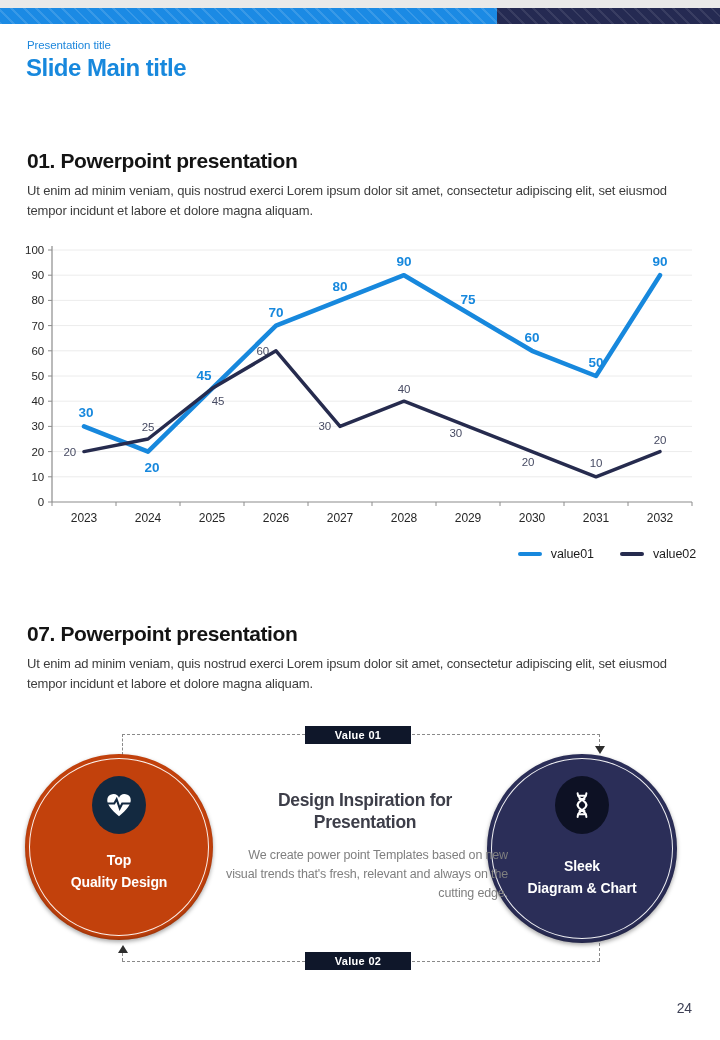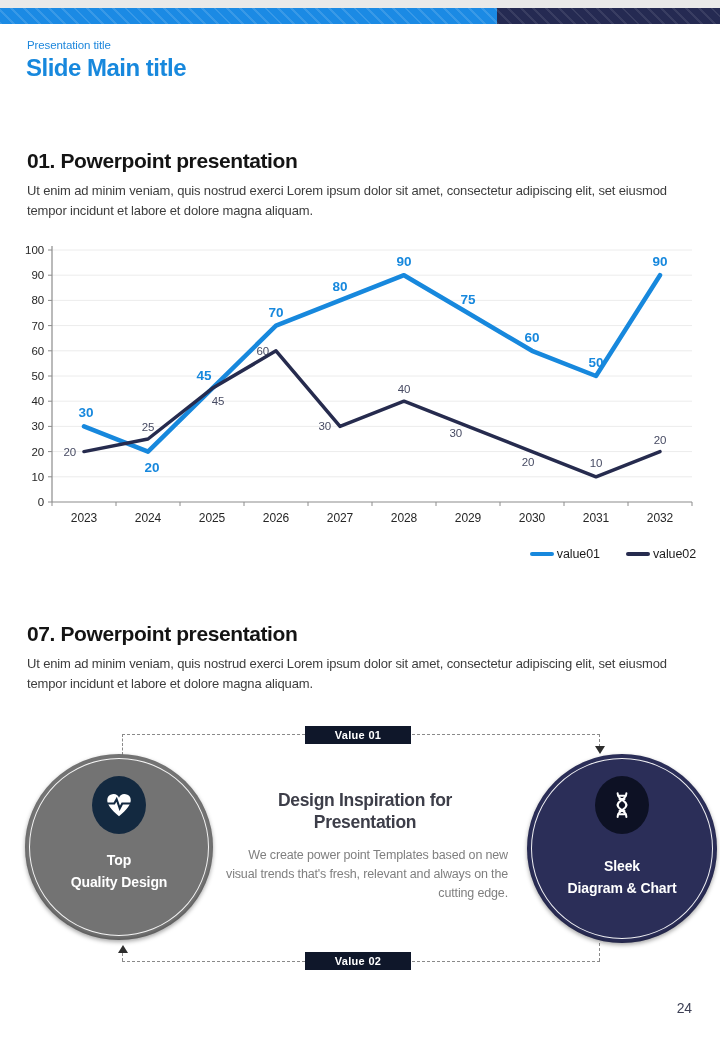--- a/index.html
+++ b/index.html
@@ -23,40 +23,40 @@
   .eyebrow { position:absolute; left:27px; top:31px; font-size:11.5px; color:#1e87dc; }
   .main-title { position:absolute; left:26px; top:46px; font-size:24px; font-weight:bold; color:#1788dd; letter-spacing:-0.5px; }
   
   .sec-heading { position:absolute; left:27px; font-size:21px; font-weight:bold; color:#141414; letter-spacing:-0.4px; }
   .sec-body { position:absolute; left:27px; width:670px; font-size:13px; color:#3d3d3d; line-height:1.55; letter-spacing:-0.15px; }
   .h1-pos { top:141px; } .p1-pos { top:173px; }
   .h2-pos { top:614px; } .p2-pos { top:646px; }
   
   .chart-wrap { position:absolute; left:24px; top:236px; width:672px; height:282px; }
   .legend { position:absolute; top:539px; right:24px; display:flex; gap:26px; align-items:center; }
-  .legend .item { display:flex; align-items:center; gap:3px; }
+  .legend .item { display:flex; align-items:center; gap:9px; }
   .legend .swatch { display:inline-block; width:24px; height:3.5px; border-radius:2px; }
   .legend .lab { font-size:12.5px; color:#1c1c1c; }
   
   .diagram { position:absolute; left:0; top:710px; width:720px; height:278px; }
   .dash-h { position:absolute; height:0; border-top:1.4px dashed #8a8a8a; }
   .dash-v { position:absolute; width:0; border-left:1.4px dashed #8a8a8a; }
   .val-box {
     position:absolute; left:305px; width:106px; height:18px; background:#0f172a;
     color:#ffffff; font-size:11px; font-weight:bold; text-align:center; line-height:18px; letter-spacing:0.3px;
   }
   .arrow-down { position:absolute; width:0; height:0; border-left:5px solid transparent; border-right:5px solid transparent; border-top:8px solid #2d2d2d; }
   .arrow-up   { position:absolute; width:0; height:0; border-left:5px solid transparent; border-right:5px solid transparent; border-bottom:8px solid #2d2d2d; }
   .big-circle { position:absolute; border-radius:50%; box-shadow:0 2px 4px rgba(0,0,0,0.35), inset 0 -2px 3px rgba(0,0,0,0.18); }
   .big-circle::after {
     content:""; position:absolute; left:4px; right:4px; top:4px; bottom:4px;
     border:1.4px solid rgba(255,255,255,0.92); border-radius:50%;
   }
-  .circle-blue { left:25px; top:36px; width:188px; height:186px; background:#737373; }
-  .circle-navy { left:527px; top:36px; width:190px; height:189px; background:#2b2e58; }
+  .circle-blue { left:25px; top:36px; width:188px; height:186px; background:#c2410c; }
+  .circle-navy { left:487px; top:36px; width:190px; height:189px; background:#2b2e58; }
   .icon-circle { position:absolute; width:54px; height:58px; border-radius:50%; display:flex; align-items:center; justify-content:center; }
   .icon-circle.blue-host { left:67px; top:22px; background:#132940; }
   .icon-circle.navy-host { left:68px; top:22px; background:#0d1124; }
   .circle-label {
     position:absolute; left:0; width:100%; text-align:center; color:#ffffff;
     font-size:14px; font-weight:bold; line-height:1.55; letter-spacing:-0.1px;
   }
   .circle-blue .circle-label { top:96px; }
   .circle-navy .circle-label { top:102px; }
   .center-heading {

